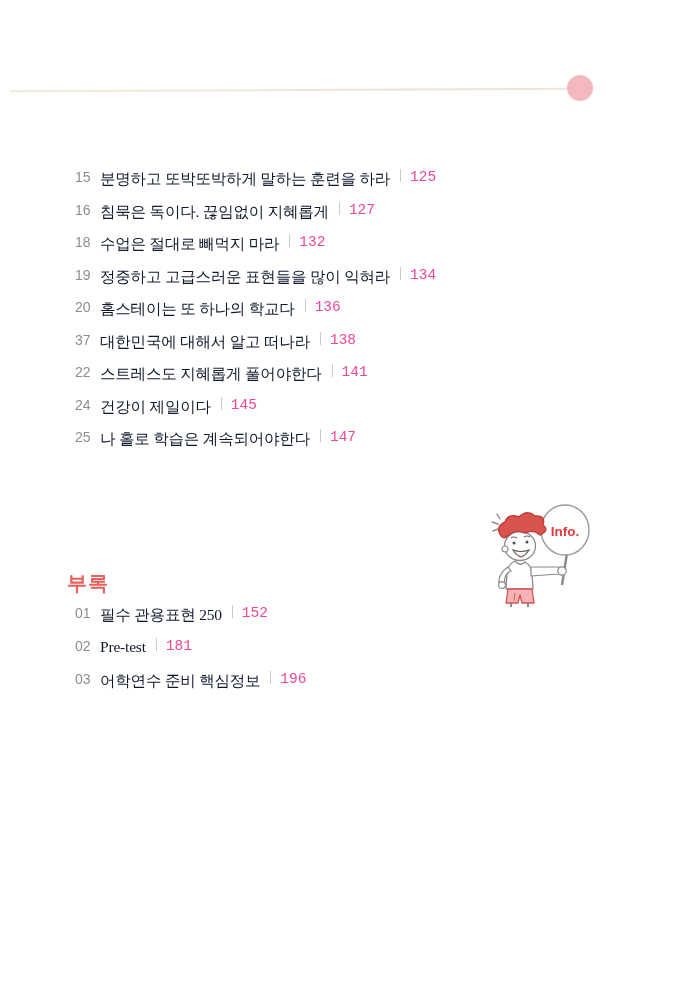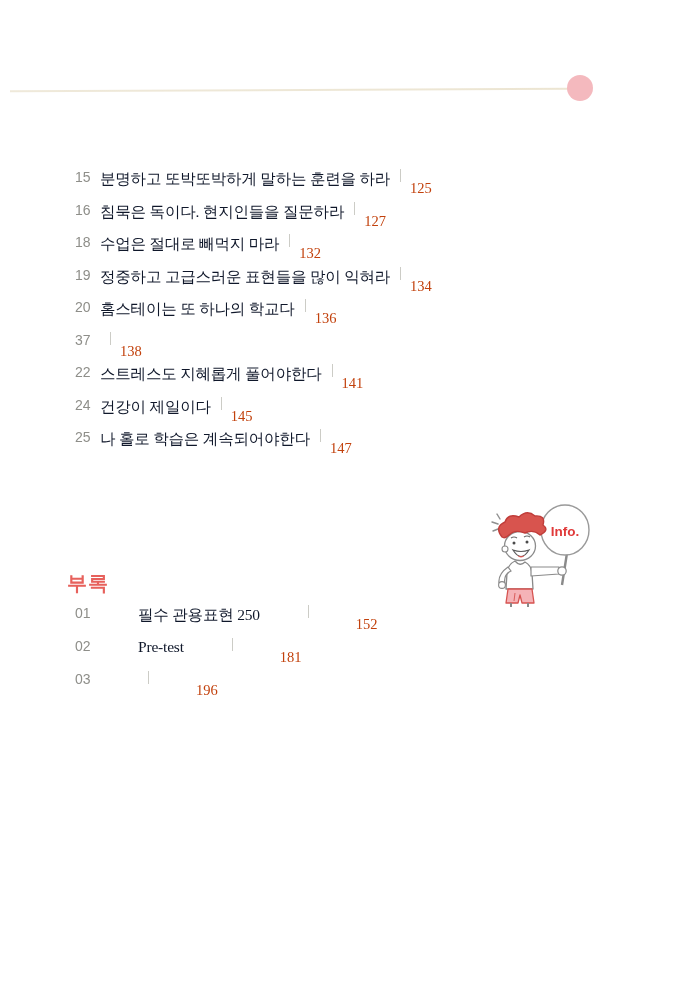--- a/index.html
+++ b/index.html
@@ -65,44 +65,43 @@
   }
   .toc-sep {
     display: inline-block;
     width: 1px;
     height: 13px;
     background: #ccccc6;
     margin: 0 9px 0 10px;
     flex: 0 0 1px;
   }
   .toc-page {
-    font-family: Liberation Serif, serif;
+    font-family: Liberation Mono, monospace;
     font-size: 14.5px;
-    color: #c2410c;
-    margin-top: 11px;
+    color: #ec4899;
   }
 
   
   .appendix-heading {
     position: absolute;
     left: 67px;
     top: 570px;
     font-family: "Liberation Sans", sans-serif;
     font-size: 20px;
     font-weight: bold;
     color: #e7615c;
     letter-spacing: 1px;
   }
   .appendix-list {
     position: absolute;
     left: 75px;
     top: 605px;
     width: 400px;
   }
-  .appendix-list .toc-row { height: 33px; gap: 38px; }
+  .appendix-list .toc-row { height: 33px; }
 
   
   .illustration {
     position: absolute;
     left: 487px;
     top: 493px;
     width: 118px;
     height: 114px;
   }
 </style>
@@ -116,21 +115,21 @@
 
   <div class="toc-list">
     <div class="toc-row">
       <span class="toc-num">15</span>
       <span class="toc-title">분명하고 또박또박하게 말하는 훈련을 하라</span>
       <span class="toc-sep"></span>
       <span class="toc-page">125</span>
     </div>
     <div class="toc-row">
       <span class="toc-num">16</span>
-      <span class="toc-title">침묵은 독이다. 현지인들을 질문하라</span>
+      <span class="toc-title">침묵은 독이다. 끊임없이 지혜롭게</span>
       <span class="toc-sep"></span>
       <span class="toc-page">127</span>
     </div>
     <div class="toc-row">
       <span class="toc-num">18</span>
       <span class="toc-title">수업은 절대로 빼먹지 마라</span>
       <span class="toc-sep"></span>
       <span class="toc-page">132</span>
     </div>
     <div class="toc-row">
@@ -140,20 +139,21 @@
       <span class="toc-page">134</span>
     </div>
     <div class="toc-row">
       <span class="toc-num">20</span>
       <span class="toc-title">홈스테이는 또 하나의 학교다</span>
       <span class="toc-sep"></span>
       <span class="toc-page">136</span>
     </div>
     <div class="toc-row">
       <span class="toc-num">37</span>
+      <span class="toc-title">대한민국에 대해서 알고 떠나라</span>
       <span class="toc-sep"></span>
       <span class="toc-page">138</span>
     </div>
     <div class="toc-row">
       <span class="toc-num">22</span>
       <span class="toc-title">스트레스도 지혜롭게 풀어야한다</span>
       <span class="toc-sep"></span>
       <span class="toc-page">141</span>
     </div>
     <div class="toc-row">
@@ -180,20 +180,21 @@
       <span class="toc-page">152</span>
     </div>
     <div class="toc-row">
       <span class="toc-num">02</span>
       <span class="toc-title">Pre-test</span>
       <span class="toc-sep"></span>
       <span class="toc-page">181</span>
     </div>
     <div class="toc-row">
       <span class="toc-num">03</span>
+      <span class="toc-title">어학연수 준비 핵심정보</span>
       <span class="toc-sep"></span>
       <span class="toc-page">196</span>
     </div>
   </div>
 
   <svg class="illustration" viewBox="0 0 118 114" xmlns="http://www.w3.org/2000/svg">
 
     <g stroke="#8f8f8f" stroke-width="1.4" stroke-linecap="round">
       <line x1="10" y1="21" x2="13" y2="26"></line>
       <line x1="5" y1="29" x2="11" y2="31"></line>

